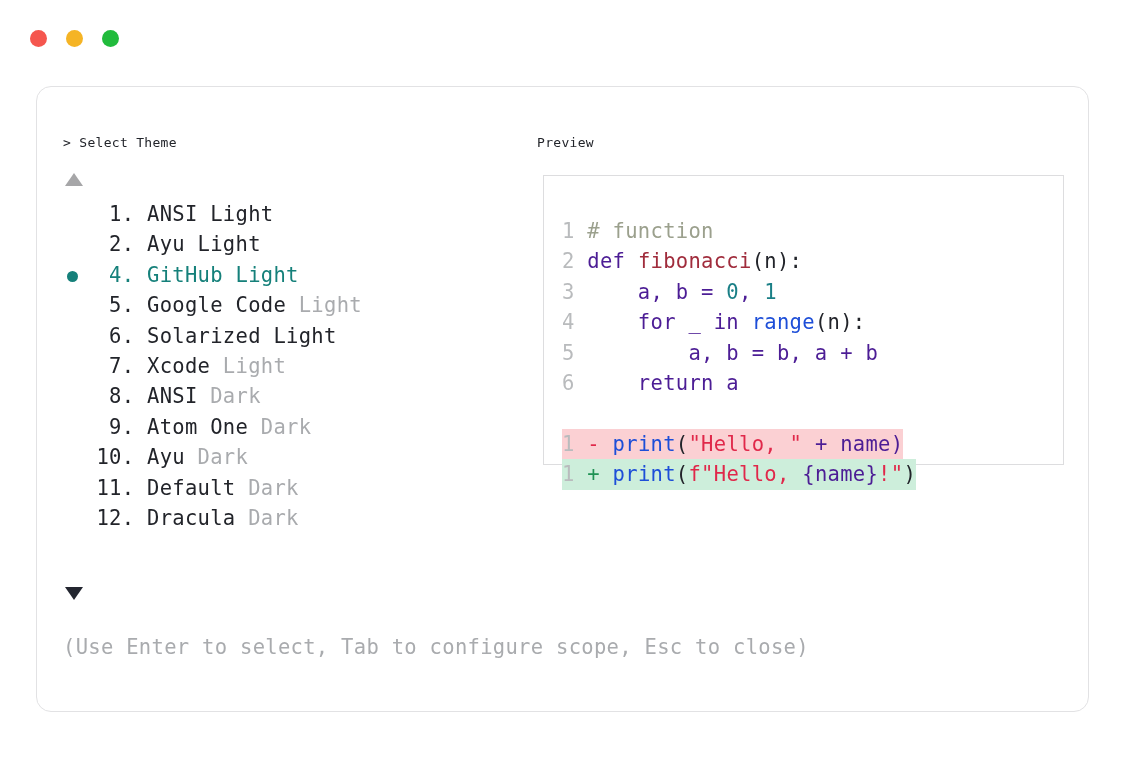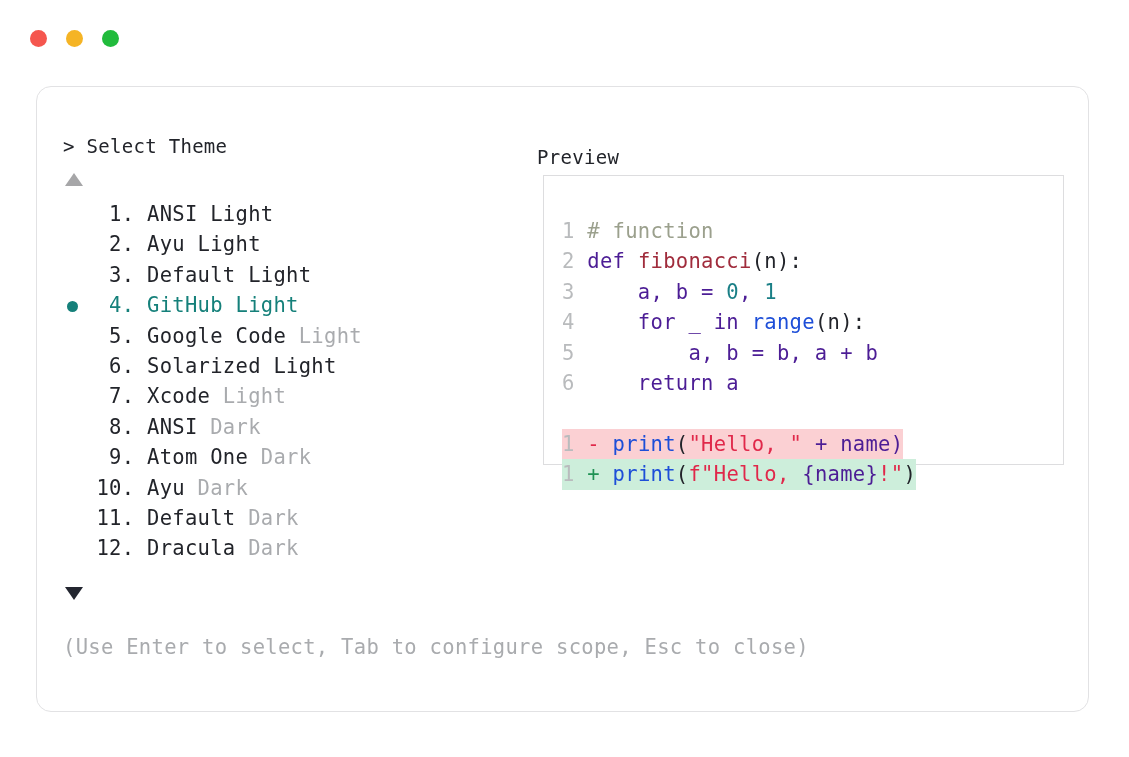--- a/index.html
+++ b/index.html
@@ -45,27 +45,27 @@
   }
 
   #card-inner {
     position: absolute;
     left: 0; top: 0; right: 0; bottom: 0;
   }
 
   
   .col-header {
     position: absolute;
-    font-size: 19px;
+    font-size: 13px;
     letter-spacing: 0.3px;
     color: #22242a;
     white-space: pre;
   }
   #left-header  { left: 26px;  top: 48px; }
-  #right-header { left: 500px; top: 59px; }
+  #right-header { left: 500px; top: 48px; }
 
   
   .scroll-arrow {
     position: absolute;
     width: 0; height: 0;
     left: 28px;
   }
   #scroll-up {
     top: 86px;
     border-left: 9px solid transparent;
@@ -189,21 +189,20 @@
 
     <div class="col-header" id="right-header">Preview</div>
 
     <div class="scroll-arrow" id="scroll-up"></div>
 
     <div class="scroll-arrow" id="scroll-down"></div>
 
     <div id="theme-list">
         <div class="theme-row"><span class="row-index"> 1. </span><span class="row-name">ANSI </span><span class="row-variant">Light</span></div>
         <div class="theme-row"><span class="row-index"> 2. </span><span class="row-name">Ayu </span><span class="row-variant">Light</span></div>
-        <div class="theme-row"><span class="row-index"> 3. </span><span class="row-name">Default </span><span class="row-variant">Light</span></div>
         <div class="theme-row selected"><span class="row-bullet"></span><span class="row-index"> 4. </span><span class="row-name">GitHub </span><span class="row-variant">Light</span></div>
         <div class="theme-row"><span class="row-index"> 5. </span><span class="row-name">Google Code </span><span class="row-variant dim">Light</span></div>
         <div class="theme-row"><span class="row-index"> 6. </span><span class="row-name">Solarized </span><span class="row-variant">Light</span></div>
         <div class="theme-row"><span class="row-index"> 7. </span><span class="row-name">Xcode </span><span class="row-variant dim">Light</span></div>
         <div class="theme-row"><span class="row-index"> 8. </span><span class="row-name">ANSI </span><span class="row-variant dim">Dark</span></div>
         <div class="theme-row"><span class="row-index"> 9. </span><span class="row-name">Atom One </span><span class="row-variant dim">Dark</span></div>
         <div class="theme-row"><span class="row-index">10. </span><span class="row-name">Ayu </span><span class="row-variant dim">Dark</span></div>
         <div class="theme-row"><span class="row-index">11. </span><span class="row-name">Default </span><span class="row-variant dim">Dark</span></div>
         <div class="theme-row"><span class="row-index">12. </span><span class="row-name">Dracula </span><span class="row-variant dim">Dark</span></div>
       </div>

